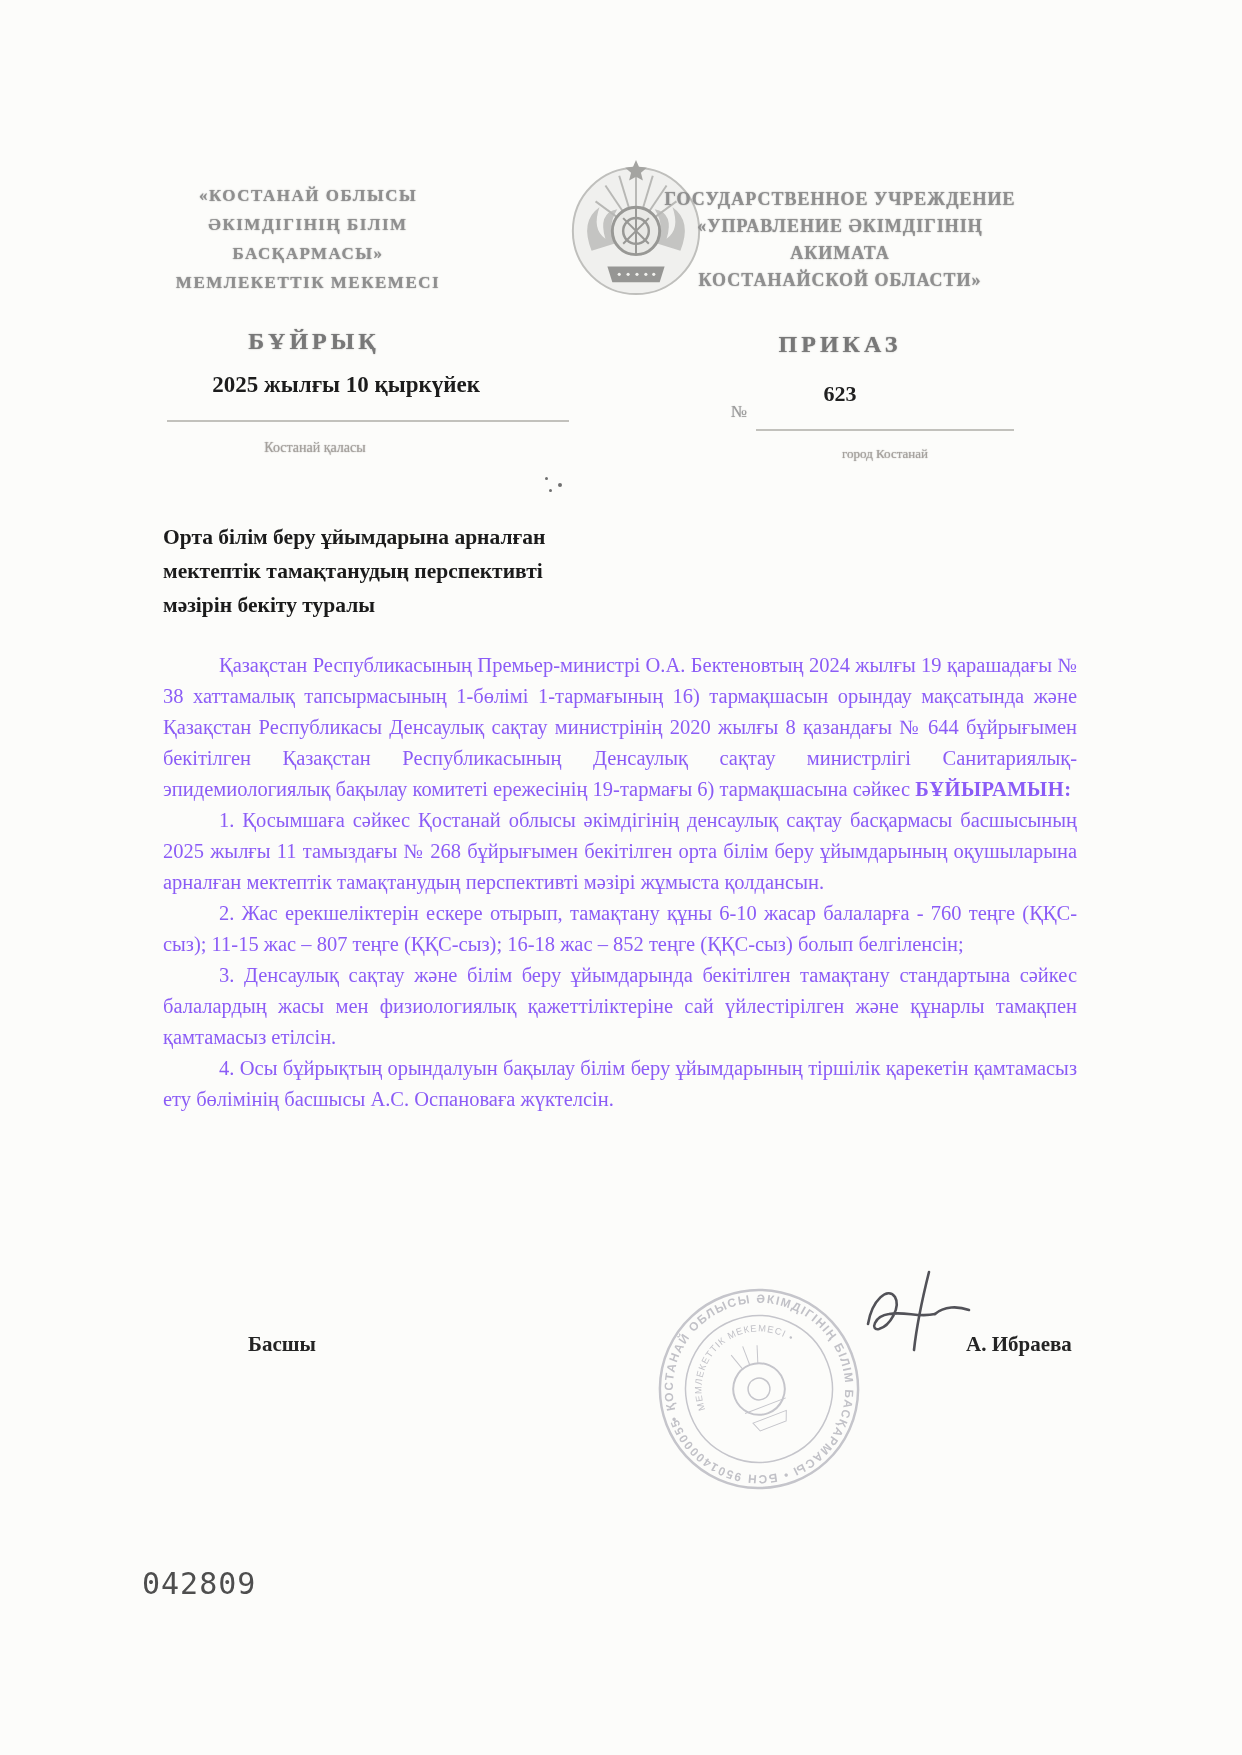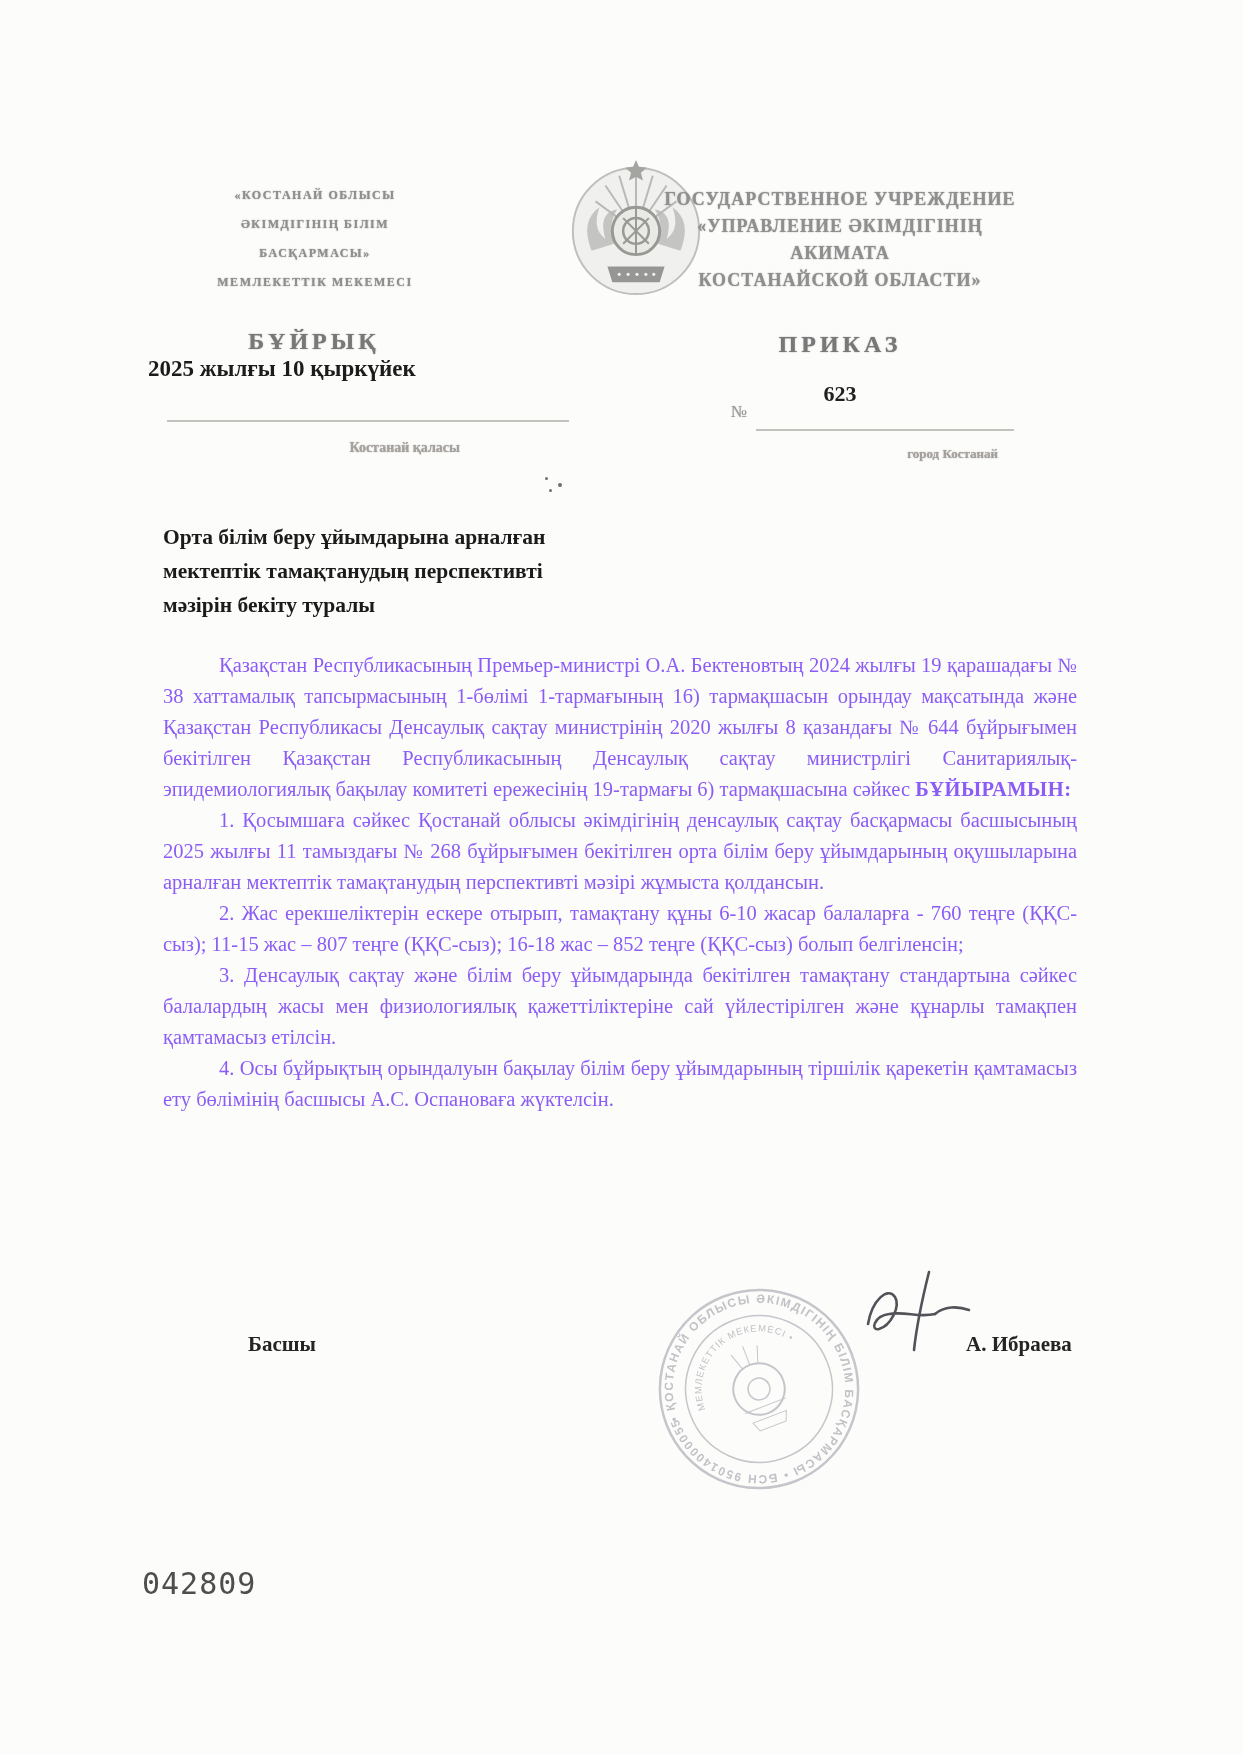--- a/index.html
+++ b/index.html
@@ -6,42 +6,42 @@
   .page {
     position:relative; width:1242px; height:1755px; margin:0 auto;
     background:#fcfcfa; overflow:hidden;
     font-family:"Liberation Serif","DejaVu Serif",serif; color:#262626;
   }
   
   .hdr-org {
     position:absolute; text-align:center; font-weight:bold;
     color:#8f8f8f; text-shadow:0 0 1.3px rgba(125,125,125,.85);
   }
-  .hdr-left  { left:159px; top:181px; width:312px; font-size:12px; line-height:29px; letter-spacing:1.5px; }
+  .hdr-left  { left:152px; top:181px; width:312px; font-size:17px; line-height:29px; letter-spacing:1.5px; }
   .hdr-right { left:642px; top:186px; width:396px; font-size:18px; line-height:27px; letter-spacing:1px; }
   .order-word {
     position:absolute; font-weight:bold; font-size:24px; letter-spacing:4px;
     color:#787878; text-align:center; text-shadow:0 0 1.2px rgba(100,100,100,.8);
   }
   .order-left  { left:158px; top:328px; width:312px; }
   .order-right { left:642px; top:331px; width:396px; }
   .date-left {
-    position:absolute; left:148px; top:356px; width:332px; text-align:left;
+    position:absolute; left:148px; top:372px; width:332px; text-align:right;
     font-weight:bold; font-size:23px; color:#1c1c1c;
   }
   .doc-number {
     position:absolute; left:642px; top:381px; width:396px; text-align:center;
     font-size:22px; font-weight:bold; color:#202020;
   }
   .num-sign { position:absolute; left:731px; top:402px; font-size:17px; color:#9c9c9c; text-shadow:0 0 1px rgba(150,150,150,.7); }
   .rule { position:absolute; height:0; border-top:2px solid #b3b1ad; opacity:.8; }
   .rule-left  { left:167px; top:420px; width:402px; }
   .rule-right { left:756px; top:429px; width:258px; }
   .place {
-    position:absolute; text-align:right; color:#a5a19d; font-weight:bold;
+    position:absolute; text-align:center; color:#a5a19d; font-weight:normal;
     text-shadow:0 0 1.2px rgba(150,148,144,.9);
   }
   .place-left  { left:170px; top:440px; width:290px; font-size:14px; }
   .place-right { left:772px; top:446px; width:226px; font-size:13px; }
   .emblem { position:absolute; left:562px; top:150px; width:148px; height:152px; opacity:.9; }
   .speck { position:absolute; background:#6f6f6f; border-radius:50%; }
   
   .title {
     position:absolute; left:163px; top:520px; width:620px;
     font-size:21.5px; font-weight:bold; line-height:34px; color:#1b1b1b;

